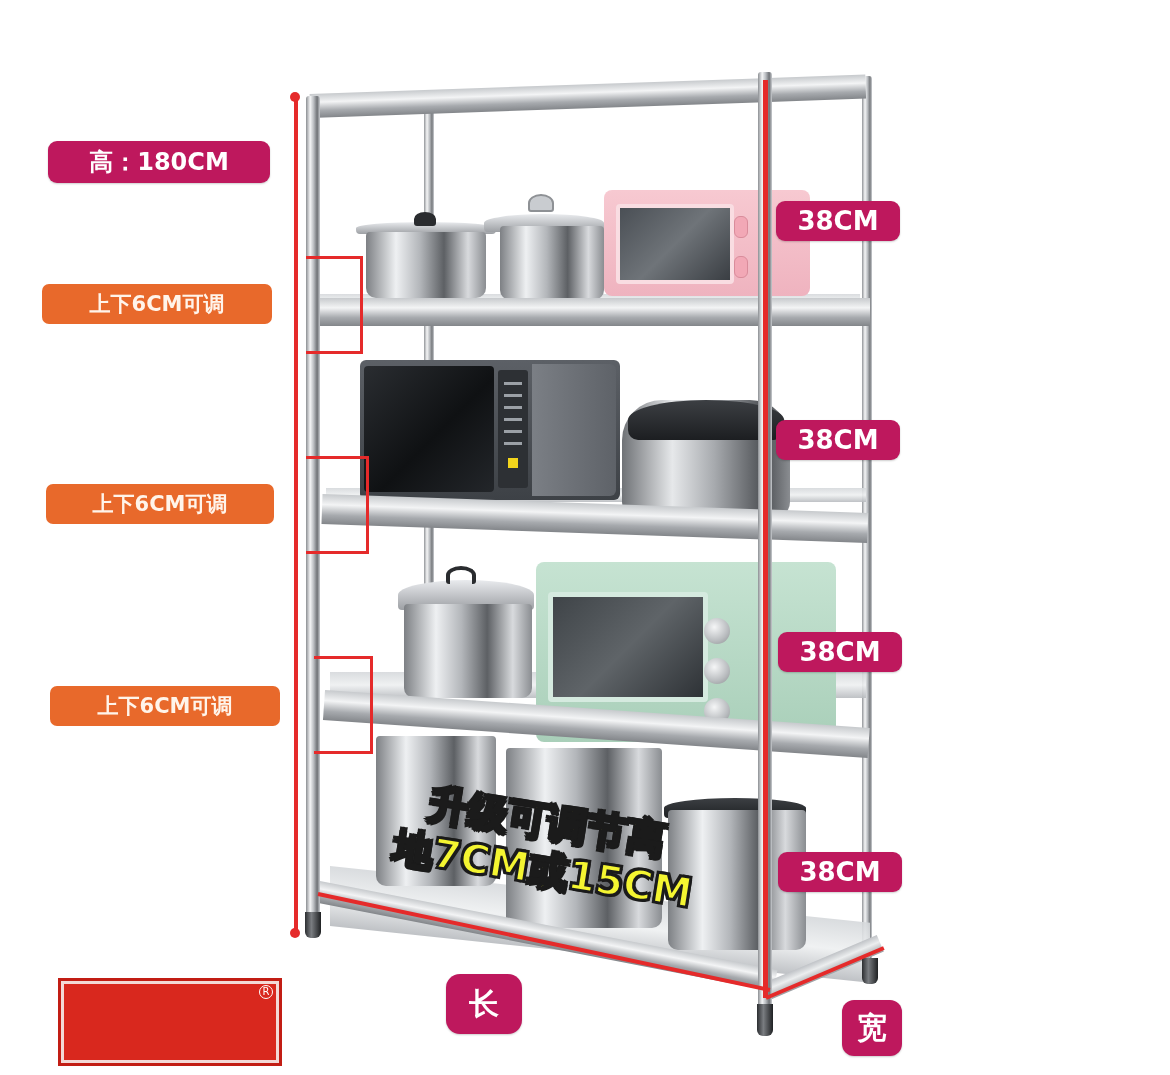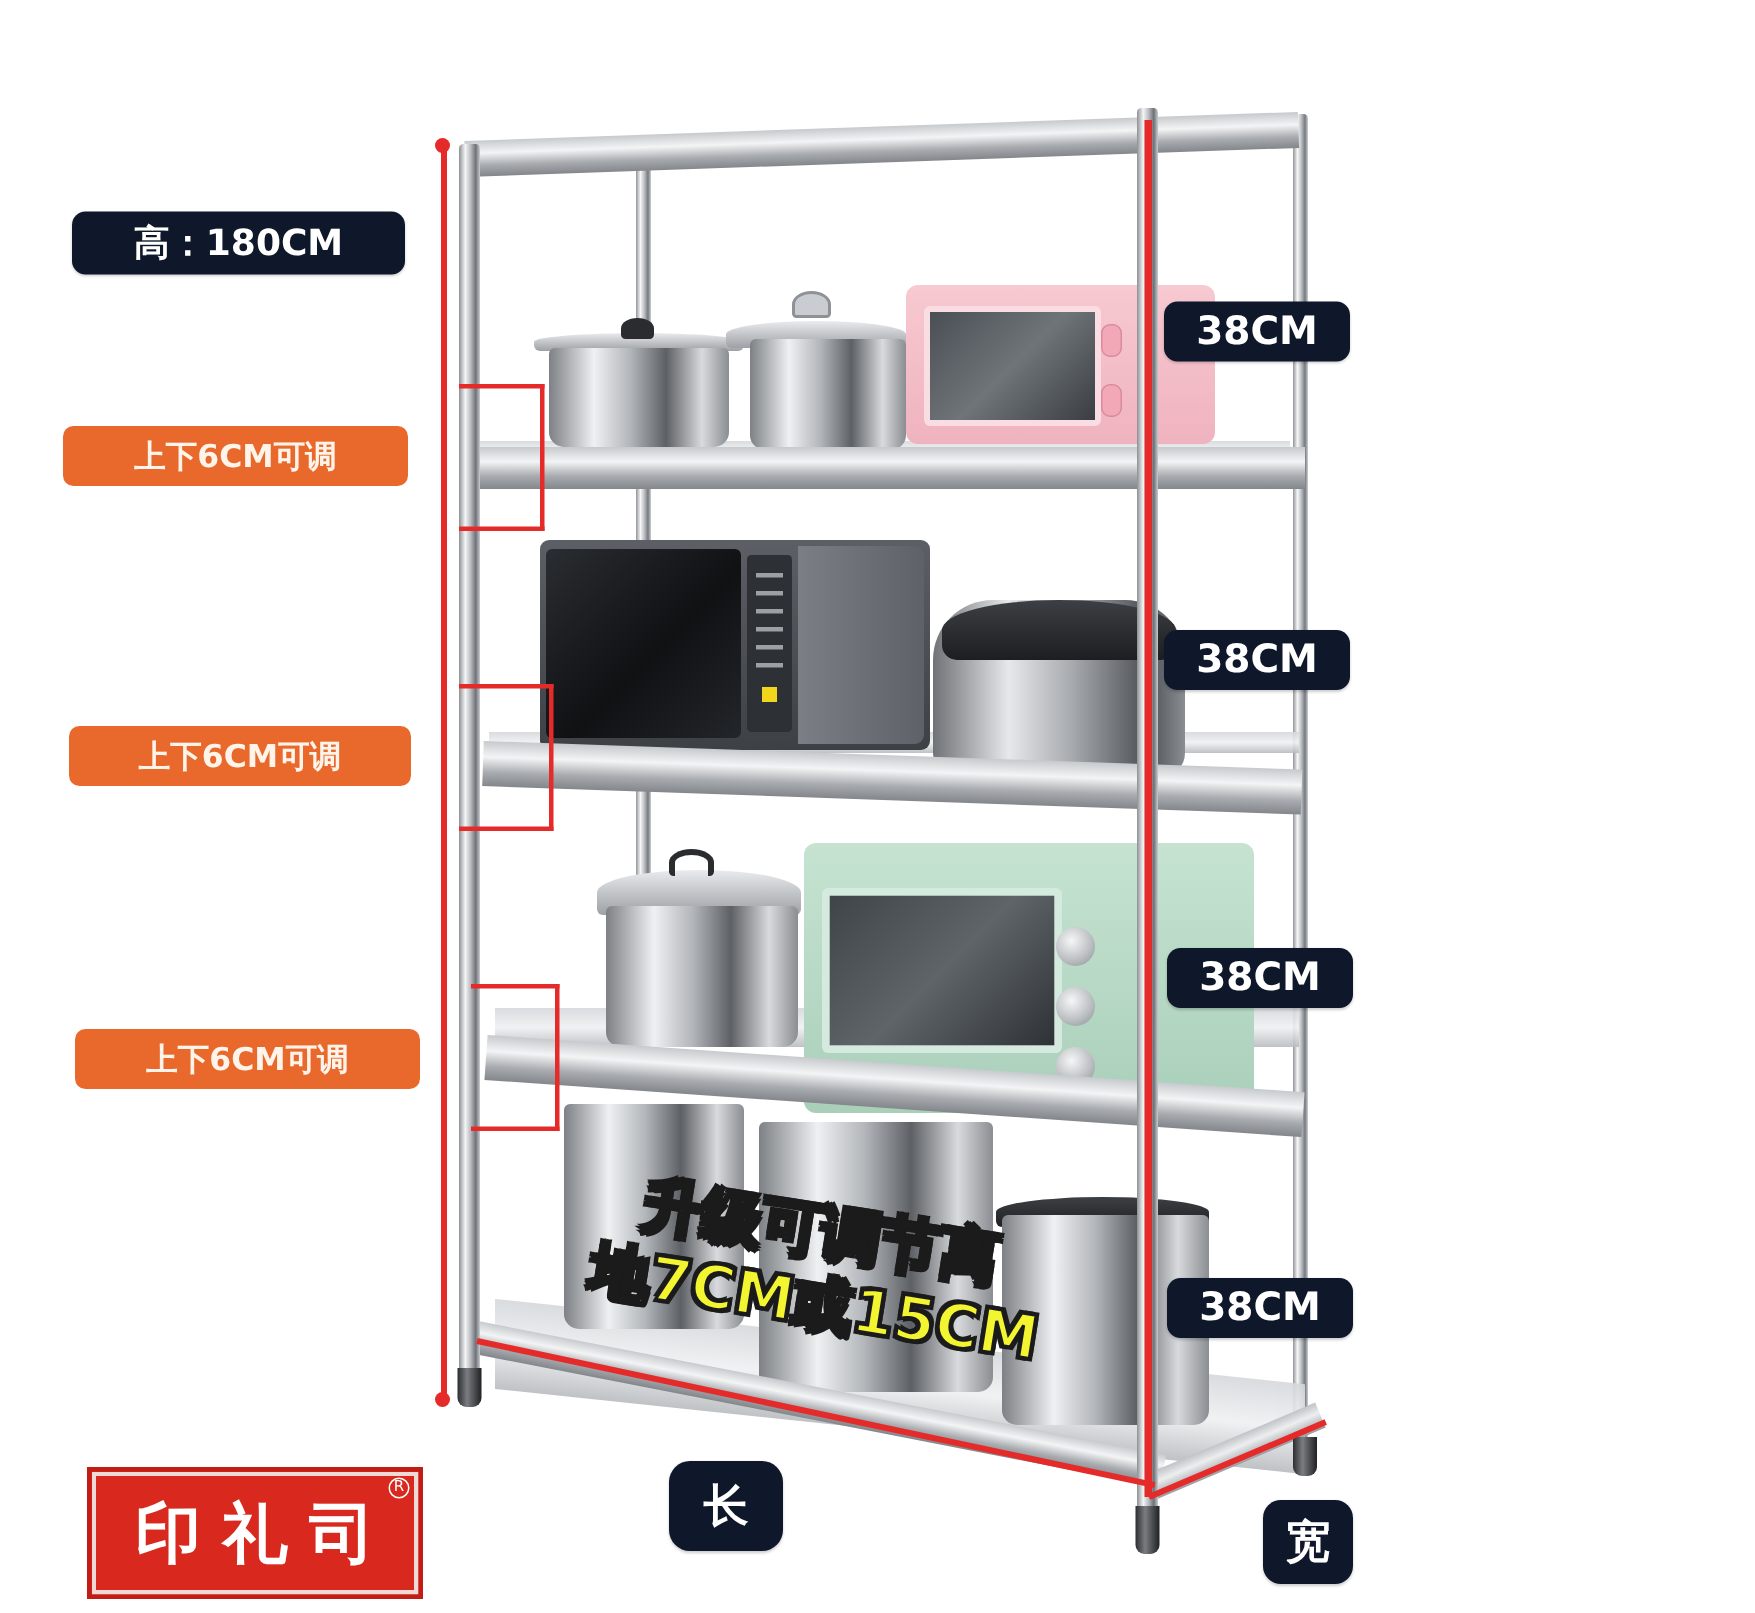--- a/index.html
+++ b/index.html
@@ -119,21 +119,21 @@
     }
 
     
     .red { position: absolute; background: #e52a2a; }
     .red-box {
       position: absolute; border: 3px solid #e52a2a; border-left: none;
     }
 
     
     .badge-blue {
-      position: absolute; background: #0f172a; color: #ffffff;
+      position: absolute; background: #be185d; color: #ffffff;
       font-family: "DejaVu Sans", sans-serif; font-weight: bold;
       border-radius: 9px; display: flex; align-items: center; justify-content: center;
       box-shadow: 0 1px 2px rgba(0,0,0,0.2);
     }
     .badge-orange {
       position: absolute; background: #e8692b; color: #fff4ea;
       font-family: "DejaVu Sans", sans-serif; font-weight: bold;
       border-radius: 7px; display: flex; align-items: center; justify-content: center;
       font-size: 21px; letter-spacing: 0px;
     }
@@ -287,15 +287,14 @@
 <div class="badge-blue" style="left:842px; top:1000px; width:60px; height:56px; font-size:30px; border-radius:12px;">
   <span>宽</span>
 </div>
 
 <div class="promo">
   <div style="padding-left:28px;">升级可调节离</div>
   <div>地7CM或15CM</div>
 </div>
 
 <div class="logo">
-  <span class="logo-text">印礼司</span>
   <span class="logo-reg">R</span>
 </div>
 
 </body></html>

